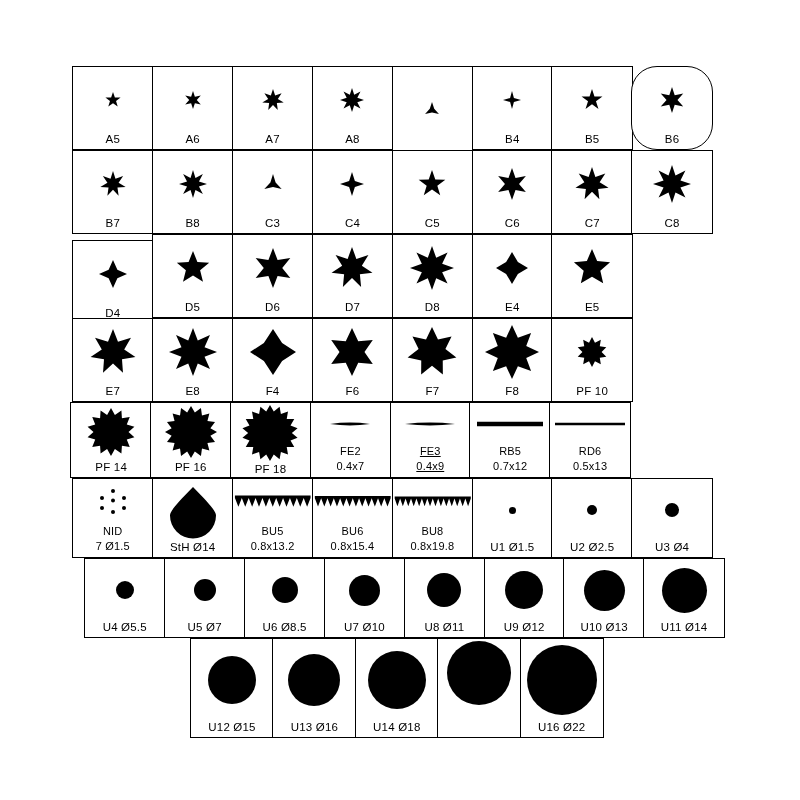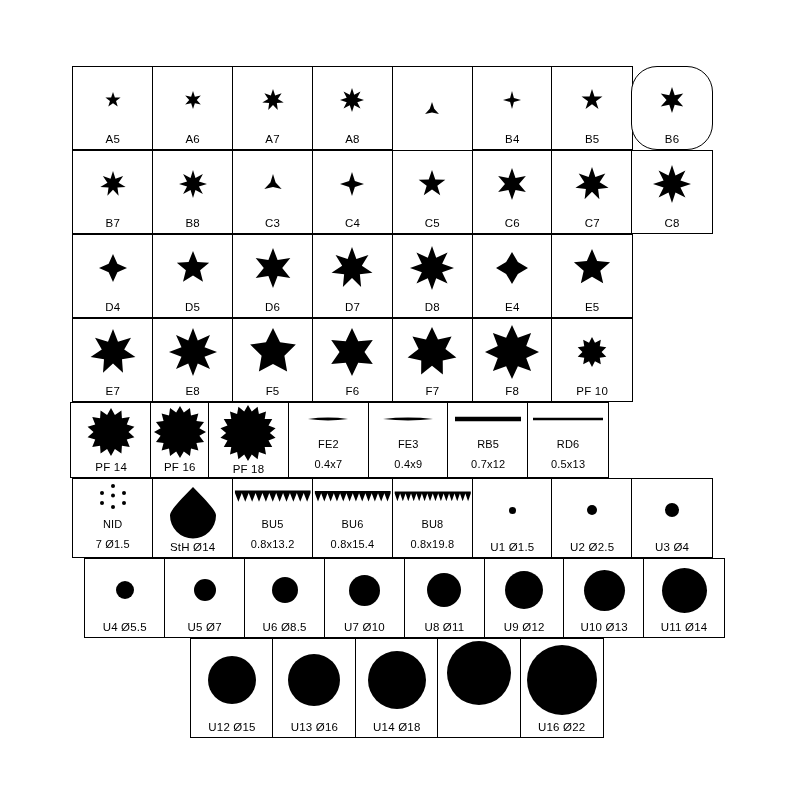--- a/index.html
+++ b/index.html
@@ -49,21 +49,21 @@
     text-align: center;
     font-size: 11.5px;
     line-height: 13px;
     padding-bottom: 3px;
     letter-spacing: 0.2px;
     white-space: pre-line;
     font-family: "Liberation Sans", sans-serif;
   }
   .label.two {
     font-size: 11px;
-    line-height: 20px;
+    line-height: 15px;
   }
   svg { display: block; }
   .fillblk { fill: #000; }
 </style>
 </head>
 <body>
 
 <div id="sheet">
     <div class="row" style="left: 72px; top: 66px; height: 84px;">
       <div class="cell" style="width: 81.5px; height: 84px; margin-left: 0px;">
@@ -191,21 +191,21 @@
       <div class="cell" style="width: 81.5px; height: 84px; margin-left: -1.6px;">
         <div class="shape-area">
           <svg width="42" height="42" viewBox="0 0 42 42">
             <path d="M21.00 2.00 L24.49 12.57 L34.44 7.56 L29.43 17.51 L40.00 21.00 L29.43 24.49 L34.44 34.44 L24.49 29.43 L21.00 40.00 L17.51 29.43 L7.56 34.44 L12.57 24.49 L2.00 21.00 L12.57 17.51 L7.56 7.56 L17.51 12.57 Z" class="fillblk"></path>
           </svg>
         </div>
         <div class="label">C8</div>
       </div>
     </div>
     <div class="row" style="left: 72px; top: 234px; height: 84px;">
-      <div class="cell" style="width: 81.5px; height: 84px; margin-left: 0px;">
+      <div class="cell" style="width: 81.5px; height: 84px; margin-left: 0px; margin-top: 6px;">
         <div class="shape-area">
           <svg width="32" height="32" viewBox="0 0 32 32">
             <path d="M16.00 2.00 L20.36 11.64 L30.00 16.00 L20.36 20.36 L16.00 30.00 L11.64 20.36 L2.00 16.00 L11.64 11.64 Z" class="fillblk"></path>
           </svg>
         </div>
         <div class="label">D4</div>
       </div>
       <div class="cell" style="width: 81.5px; height: 84px; margin-left: -1.6px;">
         <div class="shape-area">
           <svg width="38" height="38" viewBox="0 0 38 38">
@@ -267,25 +267,25 @@
       <div class="cell" style="width: 81.5px; height: 84px; margin-left: -1.6px;">
         <div class="shape-area">
           <svg width="52" height="52" viewBox="0 0 52 52">
             <path d="M26.00 2.00 L30.78 14.47 L42.97 9.03 L37.53 21.22 L50.00 26.00 L37.53 30.78 L42.97 42.97 L30.78 37.53 L26.00 50.00 L21.22 37.53 L9.03 42.97 L14.47 30.78 L2.00 26.00 L14.47 21.22 L9.03 9.03 L21.22 14.47 Z" class="fillblk"></path>
           </svg>
         </div>
         <div class="label">E8</div>
       </div>
       <div class="cell" style="width: 81.5px; height: 84px; margin-left: -1.6px;">
         <div class="shape-area">
-          <svg width="52" height="52" viewBox="0 0 52 52">
-            <path d="M26.00 2.00 L33.05 16.29 L48.83 18.58 L37.41 29.71 L40.11 45.42 L26.00 38.00 L11.89 45.42 L14.59 29.71 L3.17 18.58 L18.95 16.29 Z" class="fillblk"></path>
-          </svg>
-        </div>
-        <div class="label">F5</div>
+          <svg width="50" height="50" viewBox="0 0 50 50">
+            <path d="M25.00 2.00 L34.11 15.89 L48.00 25.00 L34.11 34.11 L25.00 48.00 L15.89 34.11 L2.00 25.00 L15.89 15.89 Z" class="fillblk"></path>
+          </svg>
+        </div>
+        <div class="label">F4</div>
       </div>
       <div class="cell" style="width: 81.5px; height: 84px; margin-left: -1.6px;">
         <div class="shape-area">
           <svg width="52" height="52" viewBox="0 0 52 52">
             <path d="M26.00 2.00 L32.24 15.19 L46.78 14.00 L38.48 26.00 L46.78 38.00 L32.24 36.81 L26.00 50.00 L19.76 36.81 L5.22 38.00 L13.52 26.00 L5.22 14.00 L19.76 15.19 Z" class="fillblk"></path>
           </svg>
         </div>
         <div class="label">F6</div>
       </div>
       <div class="cell" style="width: 81.5px; height: 84px; margin-left: -1.6px;">
@@ -315,21 +315,21 @@
     </div>
     <div class="row" style="left: 72px; top: 402px; height: 76px;">
       <div class="cell" style="width: 81.5px; height: 76px; margin-left: -1.6px;">
         <div class="shape-area">
           <svg width="52" height="52" viewBox="0 0 52 52">
             <path d="M26.00 2.00 L29.90 8.92 L36.41 4.38 L36.92 12.30 L44.76 11.04 L41.78 18.40 L49.40 20.66 L43.52 26.00 L49.40 31.34 L41.78 33.60 L44.76 40.96 L36.92 39.70 L36.41 47.62 L29.90 43.08 L26.00 50.00 L22.10 43.08 L15.59 47.62 L15.08 39.70 L7.24 40.96 L10.22 33.60 L2.60 31.34 L8.48 26.00 L2.60 20.66 L10.22 18.40 L7.24 11.04 L15.08 12.30 L15.59 4.38 L22.10 8.92 Z" class="fillblk"></path>
           </svg>
         </div>
         <div class="label">PF 14</div>
       </div>
-      <div class="cell" style="width: 59px; height: 76px; margin-left: -1.6px;">
+      <div class="cell" style="width: 81px; height: 76px; margin-left: -1.6px;">
         <div class="shape-area">
           <svg width="56" height="56" viewBox="0 0 56 56">
             <path d="M28.00 2.00 L31.85 8.62 L37.95 3.98 L38.98 11.57 L46.38 9.62 L44.43 17.02 L52.02 18.05 L47.38 24.15 L54.00 28.00 L47.38 31.85 L52.02 37.95 L44.43 38.98 L46.38 46.38 L38.98 44.43 L37.95 52.02 L31.85 47.38 L28.00 54.00 L24.15 47.38 L18.05 52.02 L17.02 44.43 L9.62 46.38 L11.57 38.98 L3.98 37.95 L8.62 31.85 L2.00 28.00 L8.62 24.15 L3.98 18.05 L11.57 17.02 L9.62 9.62 L17.02 11.57 L18.05 3.98 L24.15 8.62 Z" class="fillblk"></path>
           </svg>
         </div>
         <div class="label">PF 16</div>
       </div>
       <div class="cell" style="width: 81.5px; height: 76px; margin-left: -1.6px;">
         <div class="shape-area">
           <svg width="60" height="60" viewBox="0 0 60 60">
@@ -340,21 +340,21 @@
       </div>
       <div class="cell" style="width: 81.5px; height: 76px; margin-left: -1.6px;">
         <div class="shape-area">
           <svg width="46" height="14" viewBox="0 0 46 14">
             <path d="M3 7 Q23 4.05 43 7 Q23 9.95 3 7 Z" class="fillblk"></path>
           </svg>
         </div>
         <div class="label two">FE2
 0.4x7</div>
       </div>
-      <div class="cell" style="width: 81.5px; height: 76px; margin-left: -1.6px;">
+      <div class="cell" style="width: 81.5px; height: 76px; margin-left: -1.6px; text-decoration: underline;">
         <div class="shape-area">
           <svg width="56" height="14" viewBox="0 0 56 14">
             <path d="M3 7 Q28 4.05 53 7 Q28 9.95 3 7 Z" class="fillblk"></path>
           </svg>
         </div>
         <div class="label two">FE3
 0.4x9</div>
       </div>
       <div class="cell" style="width: 81.5px; height: 76px; margin-left: -1.6px;">
         <div class="shape-area">

